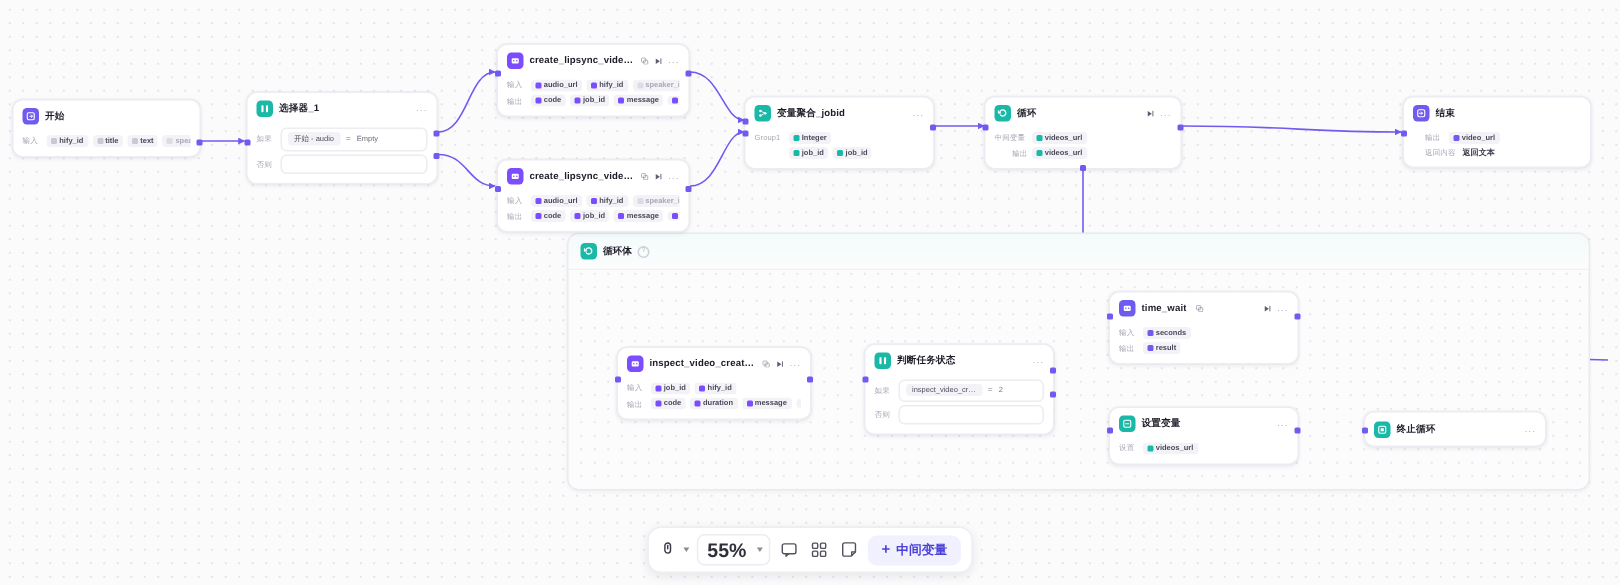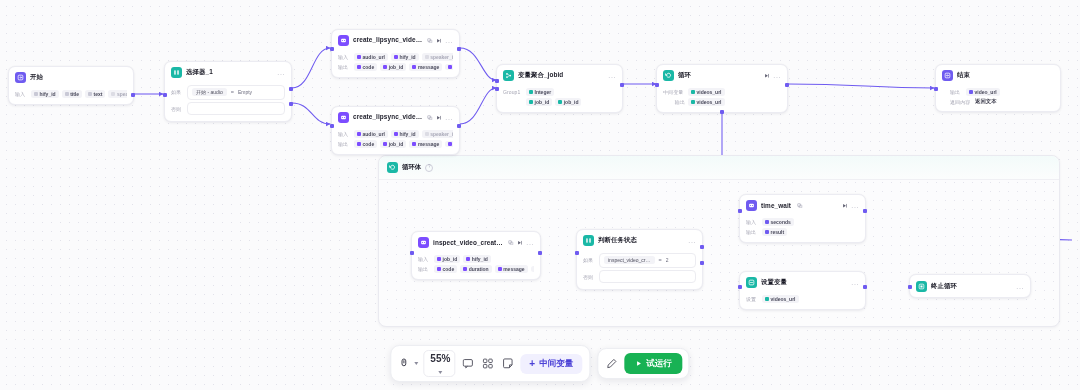--- a/index.html
+++ b/index.html
@@ -90,21 +90,21 @@
   #toolbar{position:absolute;left:50%;transform:translateX(-50%);bottom:8px;display:flex;gap:7px;align-items:center;}
   .tbgroup{
     display:flex;align-items:center;gap:5px;background:#fff;border:1px solid #edeef2;
     border-radius:9px;padding:4px 7px;box-shadow:0 2px 7px rgba(20,20,50,.09);
   }
   .tbtn{display:flex;align-items:center;justify-content:center;color:#52525f;cursor:pointer;
         width:15px;height:15px;border-radius:4px;}
   .tbtn svg{display:block;}
   .zoomsel{
     display:flex;align-items:center;gap:7px;border:1px solid #ececf1;border-radius:5px;
-    padding:2px 4px 2px 6px;font-size:10px;color:#30303d;font-weight:bold;flex-direction:column;
+    padding:2px 4px 2px 6px;font-size:13px;color:#30303d;font-weight:bold;
   }
   .caret{width:0;height:0;border-left:2.6px solid transparent;border-right:2.6px solid transparent;border-top:3.2px solid #8c8c9c;}
   .addnode{
     display:flex;align-items:center;gap:4px;background:#f1f0fe;border-radius:6px;
     padding:4px 9px;color:#4b41d6;font-size:8.5px;font-weight:bold;cursor:pointer;
   }
   .runbtn{
     display:flex;align-items:center;gap:4px;background:#18b254;border-radius:6px;
     padding:4.5px 11px;color:#fff;font-size:8.5px;font-weight:bold;cursor:pointer;
   }
@@ -698,28 +698,13 @@
       <svg width="11" height="11" viewBox="0 0 14 14">
           <path d="M1.6 2.6a1.4 1.4 0 0 1 1.4-1.4h8a1.4 1.4 0 0 1 1.4 1.4v6.2l-3.6 3.6H3a1.4 1.4 0 0 1-1.4-1.4z" fill="none" stroke="#52525f" stroke-width="1.2"></path>
           <path d="M12.4 8.8 H9.2 v3.6" fill="none" stroke="#52525f" stroke-width="1.2" stroke-linejoin="round"></path>
         </svg>
     </span>
     <span class="addnode">
       <span style="font-size:10px;line-height:1">+</span>
       <span>中间变量</span>
     </span>
   </div>
-  <div class="tbgroup" style="padding:4px 6px;">
-    <span class="tbtn">
-      <svg width="11" height="11" viewBox="0 0 14 14">
-          <path d="M9.6 1.8 L12.2 4.4 L5 11.6 L1.8 12.2 L2.4 9z" fill="none" stroke="#52525f" stroke-width="1.2" stroke-linejoin="round"></path>
-        </svg>
-    </span>
-    <span class="runbtn">
-      <span style="display:flex">
-        <svg width="7" height="7" viewBox="0 0 12 12">
-            <path d="M3 2 L9.6 6 L3 10 Z" fill="#fff"></path>
-          </svg>
-      </span>
-      <span>试运行</span>
-    </span>
-  </div>
 </div>
 
 </body></html>

